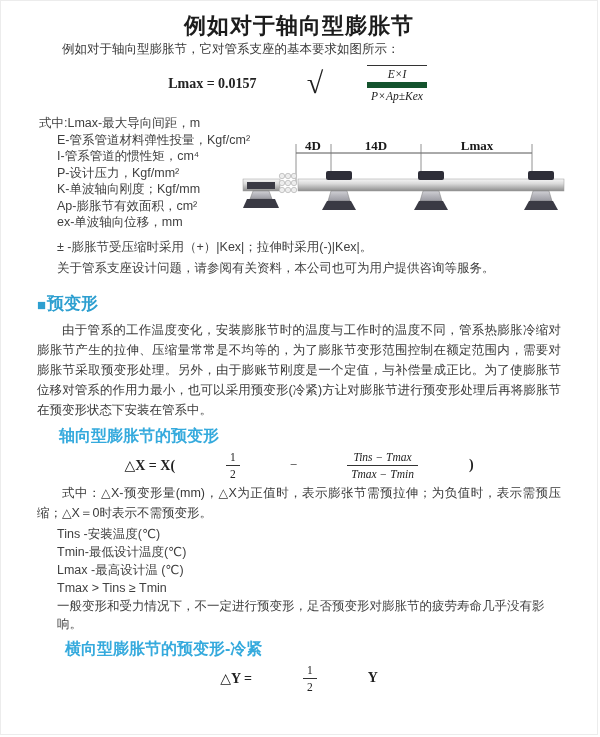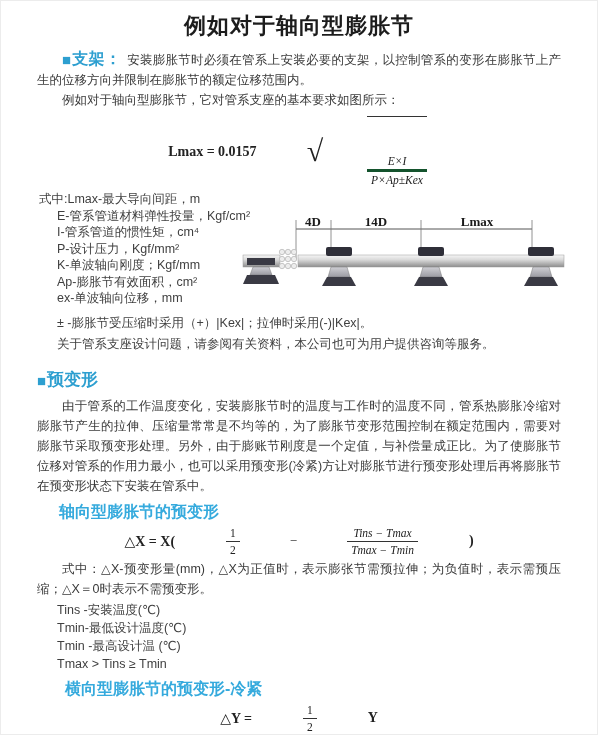--- a/index.html
+++ b/index.html
@@ -34,46 +34,43 @@
     color:#222;margin:4px 0 2px 0;gap:44px;
   }
   .f-lhs{font-weight:bold;font-size:14px;margin-right:6px;}
   .f-lhs2{font-weight:bold;font-size:14px;margin-right:4px;}
   .f-rhs2{font-weight:bold;font-size:14px;margin-left:4px;}
   .sqrt{font-size:30px;line-height:30px;margin-right:-3px;font-weight:400;transform:translateY(-1px);}
   .frac{display:inline-flex;flex-direction:column;text-align:center;font-size:11.5px;line-height:14px;vertical-align:middle;margin:0 3px;}
   .frac .num{border-bottom:1px solid #333;padding:0 4px 1px 4px;display:block;}
   .frac .den{padding:1px 4px 0 4px;display:block;}
   .frac.it{font-style:italic;}
-  .sqrt-frac .num{border-bottom:3px solid #14532d;margin-top:36px;}
+  .sqrt-frac .num{border-bottom:6px solid #14532d;}
   .sqrt-frac{border-top:1.5px solid #333;padding-top:1px;}
   .op{font-size:13px;margin:0 3px;}
   
-  .defs{position:relative;margin-top:4px;}
+  .defs{position:relative;margin-top:12px;}
   .def-item{font-size:12.5px;line-height:16.5px;color:#3f3f3f;padding-left:20px;}
   .def-item.first{padding-left:2px;}
   .def-item.gap{margin-top:8px;}
   .def-item.gap2{margin-top:5px;}
   .diagram-wrap{position:absolute;left:202px;top:24px;width:360px;height:100px;}
   
   .ax-item{font-size:12.5px;line-height:18px;color:#3f3f3f;padding-left:20px;}
   .ax-item.wide{padding-left:20px;}
   .dim-label{font-family:"Liberation Serif","DejaVu Serif",serif;font-weight:bold;font-size:13px;fill:#1a1a1a;}
 </style>
 </head>
 <body>
 
 <div class="page">
   <h1 class="doc-title">例如对于轴向型膨胀节</h1>
 
   <div class="content">
 
-    <p class="para indent mt10">
-      <span class="sec-bullet">■</span><span class="sec-head-inline">支架：</span><span>安装膨胀节时必须在管系上安装必要的支架，以控制管系的变形在膨胀节上产生的位移方向并限制在膨胀节的额定位移范围内。</span>
-    </p>
     <p class="para indent">例如对于轴向型膨胀节，它对管系支座的基本要求如图所示：</p>
 
     <div class="formula" style="margin-top:6px;">
       <span class="f-lhs">Lmax = 0.0157</span>
       <span class="sqrt">√</span>
       <span class="frac it sqrt-frac">
         <span class="num">E×I</span>
         <span class="den">P×Ap±Kex</span>
       </span>
     </div>
@@ -168,22 +165,23 @@
       <span class="frac it">
         <span class="num">Tins − Tmax</span>
         <span class="den">Tmax − Tmin</span>
       </span>
       <span class="f-rhs2">)</span>
     </div>
     <p class="para indent">式中：△X-预变形量(mm)，△X为正值时，表示膨张节需预拉伸；为负值时，表示需预压缩；△X＝0时表示不需预变形。</p>
     <div style="margin-top:2px;">
       <div class="ax-item">Tins -安装温度(℃)</div>
       <div class="ax-item">Tmin-最低设计温度(℃)</div>
-      <div class="ax-item">Tmin -最高设计温 (℃)</div>
+      <div class="ax-item">Lmax -最高设计温 (℃)</div>
       <div class="ax-item">Tmax &gt; Tins ≥ Tmin</div>
+      <div class="ax-item">一般变形和受力情况下，不一定进行预变形，足否预变形对膨胀节的疲劳寿命几乎没有影响。</div>
     </div>
 
     <div class="sub-head" style="padding-left:0;margin-left:28px;">横向型膨胀节的预变形-冷紧</div>
     <div class="formula">
       <span class="f-lhs2">△Y =</span>
       <span class="frac">
         <span class="num">1</span>
         <span class="den">2</span>
       </span>
       <span class="f-rhs2">Y</span>

